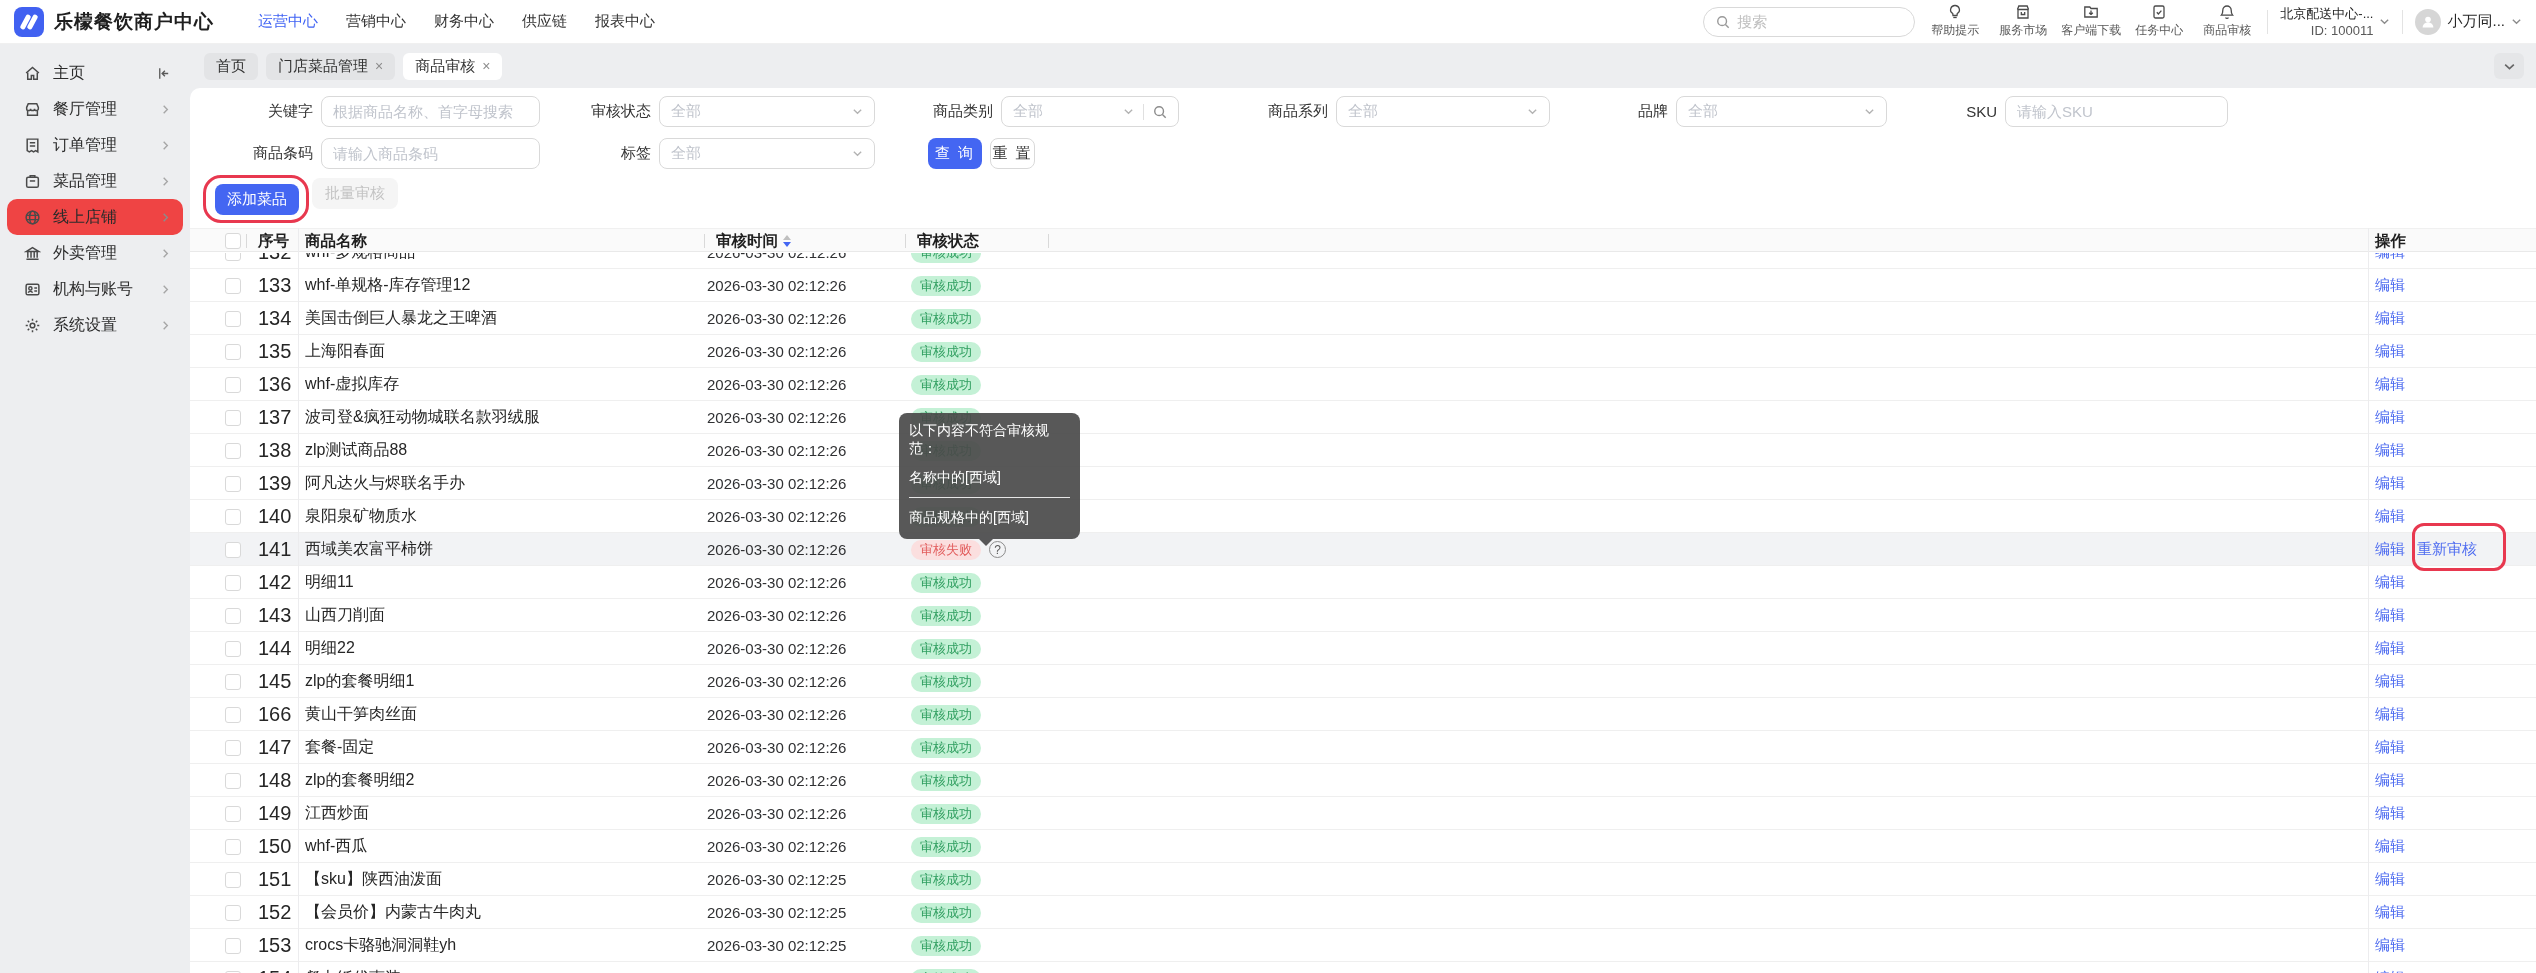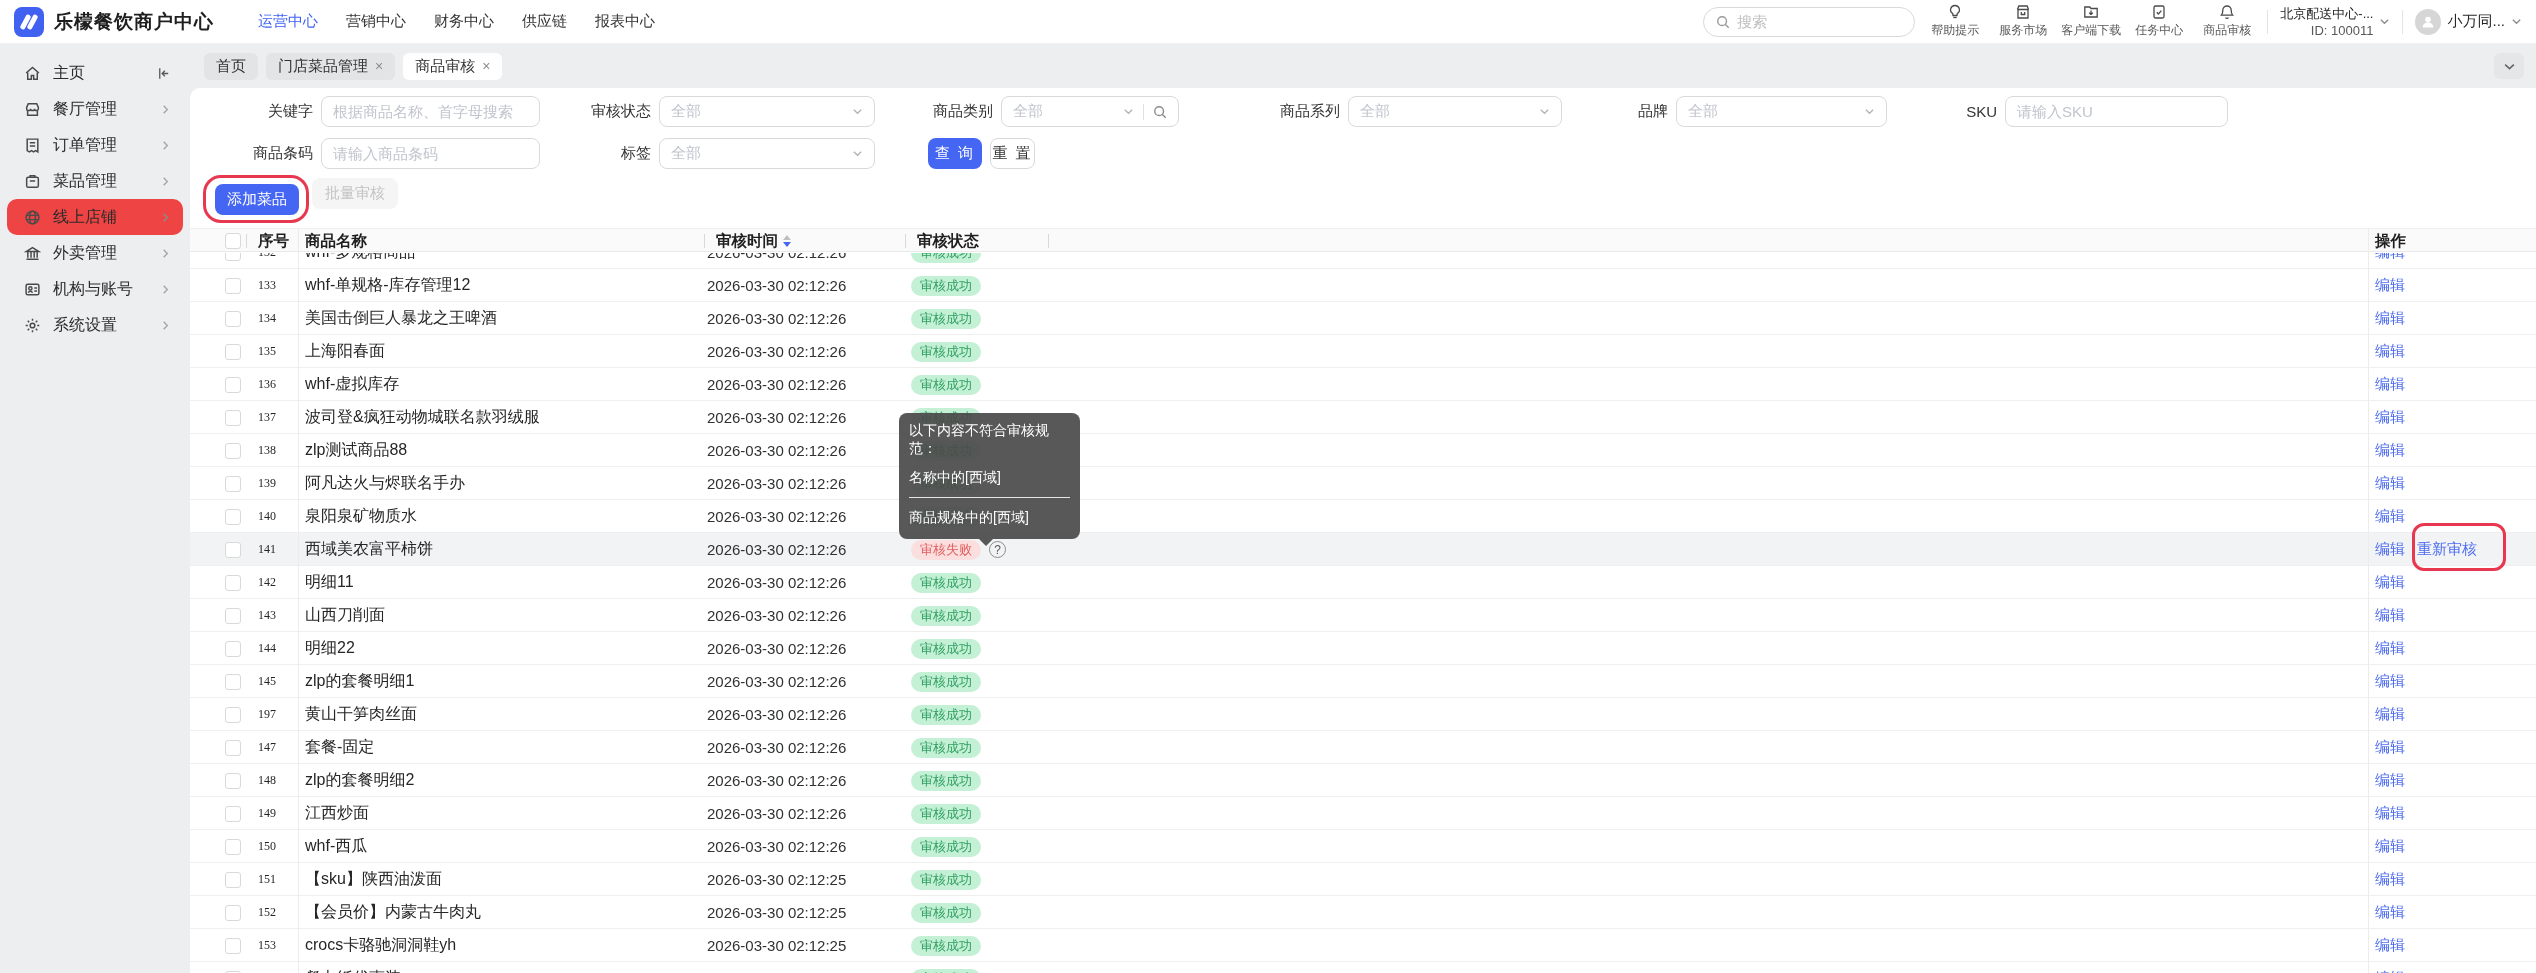--- a/index.html
+++ b/index.html
@@ -61,21 +61,21 @@
     display:flex; align-items:center; padding:0 11px; font-size:15px; width:100%; }
   input.fcontrol { outline:none; color:#262626; }
   input.fcontrol::placeholder { color:#c0c4cc; }
   .sel-value { color:#c0c4cc; flex:1; white-space:nowrap; overflow:hidden; }
   .sel-chev { display:flex; color:#b3b3b3; }
   .sel-split { width:1px; height:16px; background:#e0e0e0; margin:0 9px; }
 
   .g1 { left:131px; top:8px;  width:219px; }
   .g2 { left:469px; top:8px;  width:216px; }
   .g3 { left:811px; top:8px;  width:178px; }
-  .g4 { left:1146px; top:8px; width:214px;margin-left:12px; }
+  .g4 { left:1146px; top:8px; width:214px; }
   .g5 { left:1486px; top:8px; width:211px; }
   .g6 { left:1815px; top:8px; width:223px; }
   .g7 { left:131px; top:50px; width:219px; }
   .g8 { left:469px; top:50px; width:216px; }
 
   .btn { height:31px; border-radius:8px; font-size:15px; display:flex; align-items:center; justify-content:center;
     cursor:pointer; border:none; white-space:nowrap; }
   .btn-primary { background:#4466f2; color:#fff; }
   .btn-plain { background:#fff; color:#333; border:1px solid #d9d9d9; }
   .btn-disabled { background:#f5f5f5; color:#c3c3c3; cursor:not-allowed; }
@@ -95,21 +95,21 @@
   .thead .hcell { position:absolute; top:0; height:24px; display:flex; align-items:center; white-space:nowrap; }
   .htick { position:absolute; top:5px; width:1px; height:14px; background:#d9d9d9; }
   .sorter { display:inline-flex; flex-direction:column; margin-left:5px; gap:2px; }
   .caret-up { width:0; height:0; border-left:4px solid transparent; border-right:4px solid transparent; border-bottom:5px solid #bfbfbf; }
   .caret-down { width:0; height:0; border-left:4px solid transparent; border-right:4px solid transparent; border-top:5px solid #4466f2; }
 
   .tbody { position:absolute; left:0; top:165px; width:2346px; bottom:0; overflow:hidden; }
   .trow { position:relative; height:33px; border-bottom:1px solid #efefef; background:#fff; }
   .trow.hl { background:#f2f3f5; }
   .tcell { position:absolute; top:0; height:33px; display:flex; align-items:center; white-space:nowrap; }
-  .c-check { left:35px; } .c-idx { left:68px; font-size:12px;font-family:Liberation Serif, serif; }
+  .c-check { left:35px; } .c-idx { left:68px; font-size:20px; }
   .c-name { left:115px; font-size:16px; color:#262626; }
   .c-time { left:517px; font-size:15px; color:#303133; }
   .c-status { left:721px; gap:8px; }
   .c-action { left:2185px; gap:12px; }
   .checkbox { width:16px; height:16px; border:1px solid #d9d9d9; border-radius:3px; background:#fff; cursor:pointer; }
   .badge { height:20px; border-radius:10px; font-size:13px; padding:0 9px; display:flex; align-items:center; }
   .badge.ok  { background:#c4f1d6; color:#2f9e5f; }
   .badge.bad { background:#fbdfdf; color:#e25d5d; }
   .help-icon { width:17px; height:17px; border:1px solid #8c8c8c; border-radius:50%; color:#595959;
     font-size:12px; display:flex; align-items:center; justify-content:center; cursor:pointer; }
@@ -697,21 +697,21 @@
     </div>
     <div class="tcell c-action">
       <span class="link">编辑</span>
 
     </div>
   </div>
         <div class="trow">
     <div class="tcell c-check">
             <span class="checkbox"></span>
           </div>
-    <div class="tcell c-idx">197</div>
+    <div class="tcell c-idx">166</div>
     <div class="tcell c-name">黄山干笋肉丝面</div>
     <div class="tcell c-time">2026-03-30 02:12:26</div>
     <div class="tcell c-status">
       <span class="badge ok">审核成功</span>
 
     </div>
     <div class="tcell c-action">
       <span class="link">编辑</span>
 
     </div>

